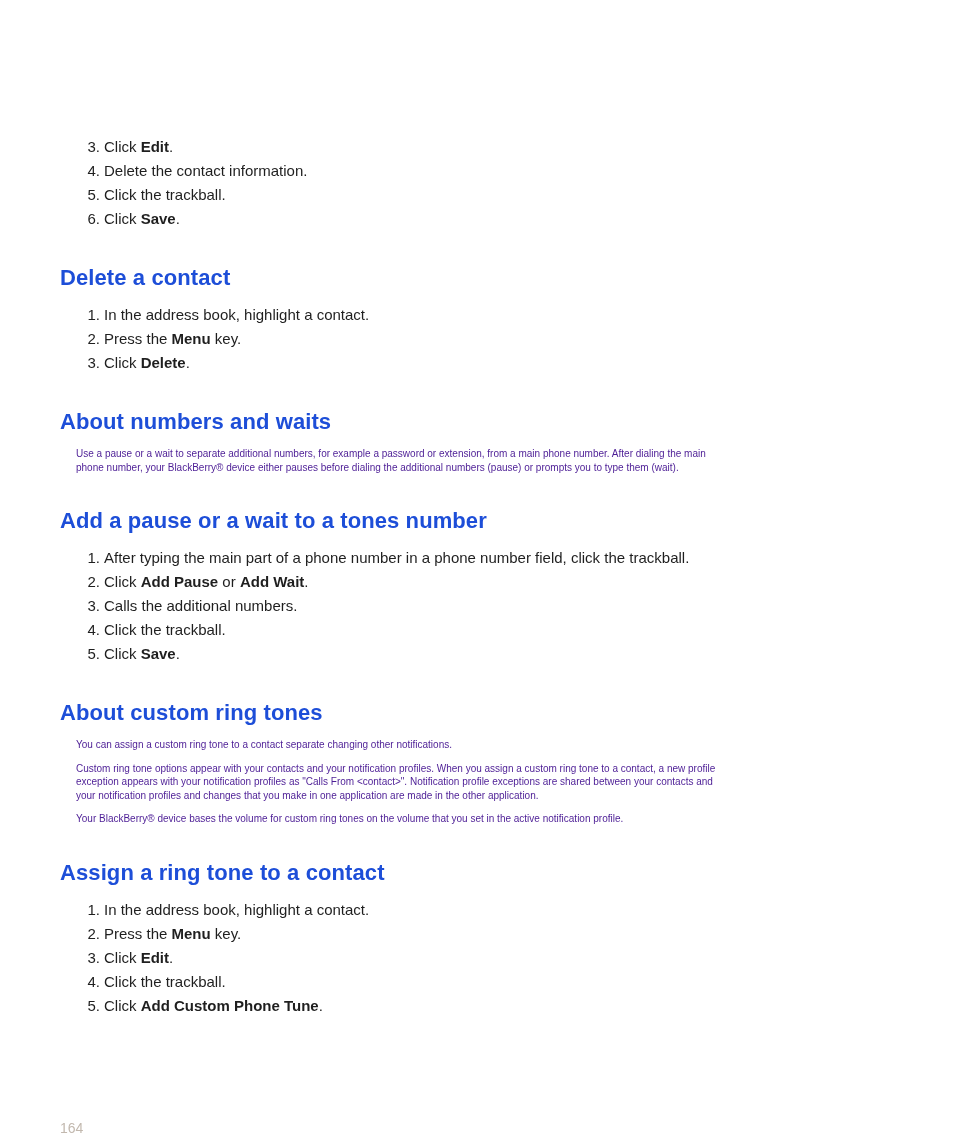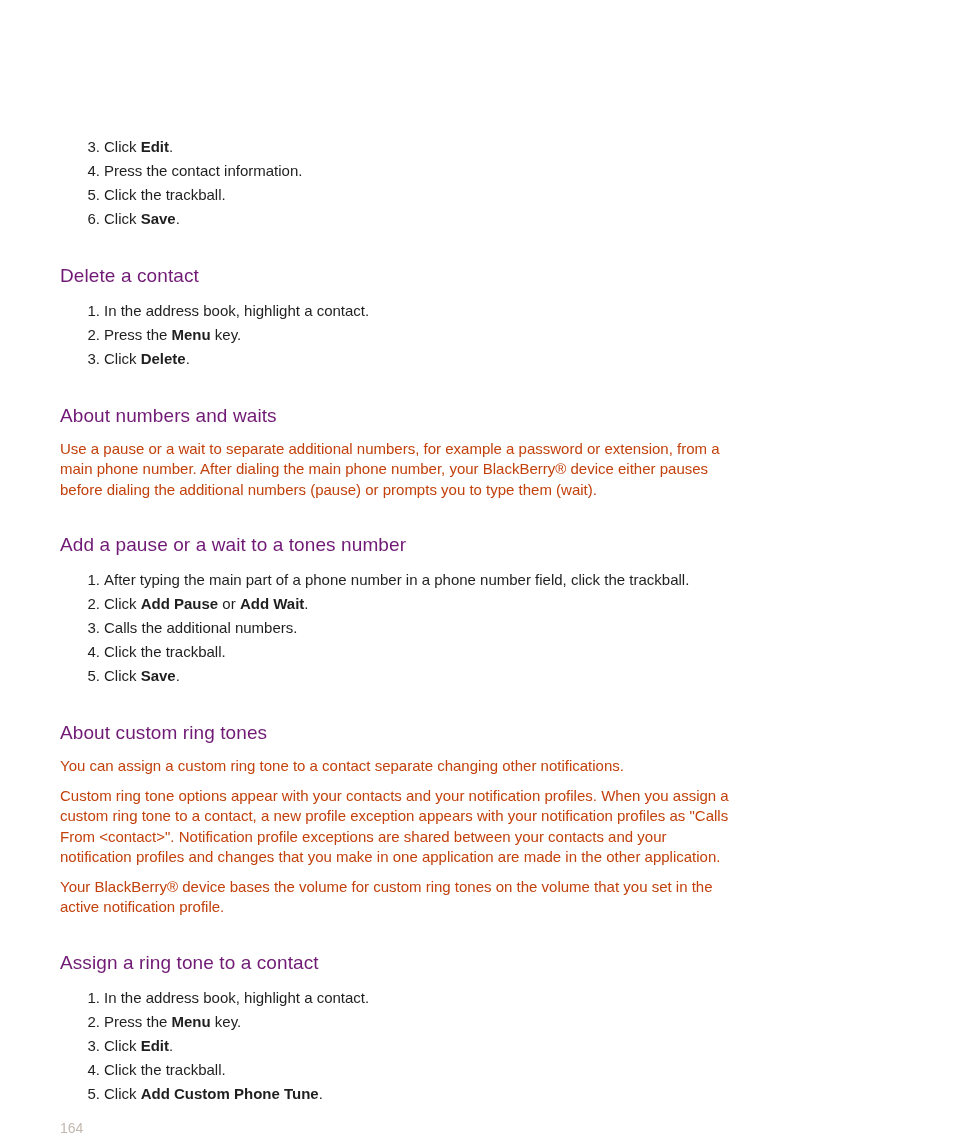--- a/index.html
+++ b/index.html
@@ -11,23 +11,23 @@
     color: #222;
   }
   .page {
     box-sizing: border-box;
     width: 792px;
     min-height: 1145px;
     padding: 135px 60px 30px 60px;
     position: relative;
   }
   h2.section-heading {
-    color: #701a75;
-    font-weight: 400;
-    font-size: 19px;
+    color: #1d4ed8;
+    font-weight: 700;
+    font-size: 22px;
     margin: 34px 0 12px 0;
     letter-spacing: 0.1px;
   }
   ol.steps {
     margin: 0 0 8px 0;
     padding-left: 44px;
     counter-reset: step;
     list-style: none;
   }
   ol.steps > li {
@@ -40,45 +40,45 @@
   ol.steps > li::before {
     content: counter(step) ".";
     counter-increment: step;
     position: absolute;
     left: -24px;
     width: 20px;
     text-align: right;
     color: #1f1f1f;
   }
   p.body {
-    font-size: 15px;
+    font-size: 10px;
     line-height: 1.35;
-    color: #c2410c;
-    margin: 10px 0 8px 0;
+    color: #4c1d95;
+    margin: 10px 0 8px 16px;
   }
   b { font-weight: 700; }
   .page-number {
     position: absolute;
     left: 60px;
     bottom: 9px;
     font-size: 14px;
     color: #c2b8ae;
   }
 </style>
 </head>
 <body>
 
 <div class="page">
 
   <ol class="steps" style="counter-reset: step 2;">
     <li>
       <span>Click </span><b>Edit</b><span>.</span>
     </li>
     <li>
-      <span>Press the contact information.</span>
+      <span>Delete the contact information.</span>
     </li>
     <li>
       <span>Click the trackball.</span>
     </li>
     <li>
       <span>Click </span><b>Save</b><span>.</span>
     </li>
   </ol>
 
   <h2 class="section-heading">Delete a contact</h2>

